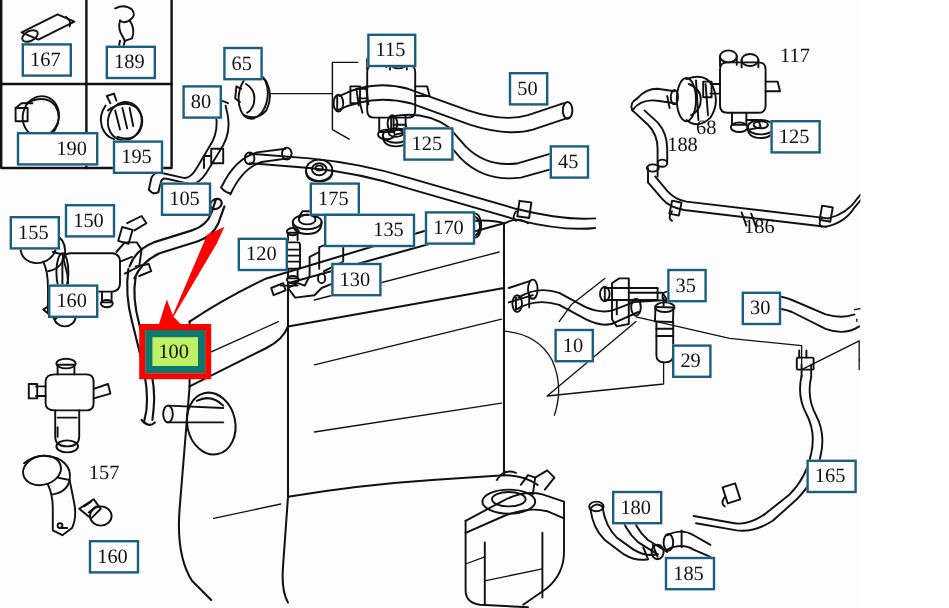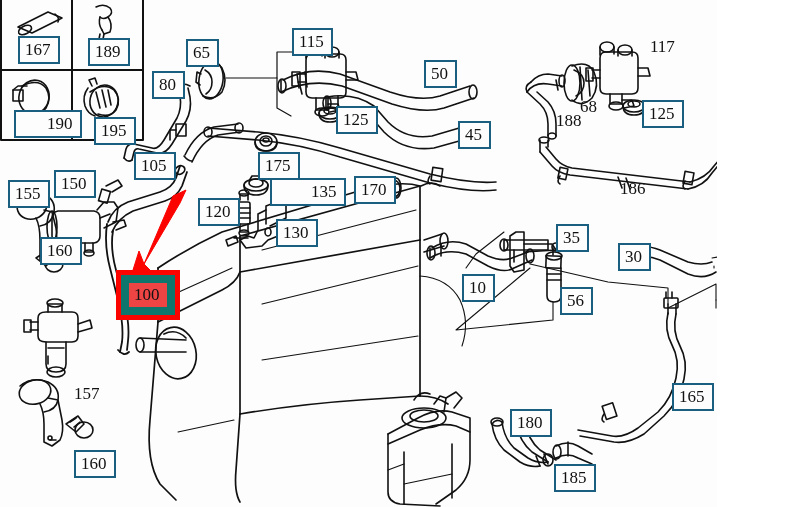--- a/index.html
+++ b/index.html
@@ -31,22 +31,22 @@
   .label.boxed {
     border: 2px solid #1b5f80;
     background: #fdfdfd;
     padding: 3px 7px 4px 5px;
   }
   .label.plain {
     background: transparent;
     padding: 0;
   }
   .label.highlight {
-    border: 8px solid #0f766e;
-    background: #ef4444;
+    border: 6px solid #0f766e;
+    background: #bef264;
     padding: 3px 7px 4px 5px;
     box-shadow: 0 0 0 5px #fb0400;
     z-index: 40;
   }
 </style>
 </head>
 <body>
 
 <div id="page">
 
@@ -438,21 +438,21 @@
     </g>
   </svg>
 
   <div id="labels-layer">
       <div class="label boxed" style="left: 18px; top: 36px;">167</div>
       <div class="label boxed" style="left: 88px; top: 38px;">189</div>
       <div class="label boxed" style="left: 14px; top: 110px; padding-left: 31px;">190</div>
       <div class="label boxed" style="left: 94px; top: 117px;">195</div>
       <div class="label boxed" style="left: 186px; top: 39px;">65</div>
       <div class="label boxed" style="left: 152px; top: 71px;">80</div>
-      <div class="label boxed" style="left: 292px; top: 28px;">115</div>
+      <div class="label boxed" style="left: 306px; top: 28px;">115</div>
       <div class="label boxed" style="left: 424px; top: 60px;">50</div>
       <div class="label boxed" style="left: 458px; top: 121px;">45</div>
       <div class="label boxed" style="left: 336px; top: 106px;">125</div>
       <div class="label plain" style="left: 650px; top: 38px;">117</div>
       <div class="label plain" style="left: 580px; top: 98px;">68</div>
       <div class="label boxed" style="left: 642px; top: 100px;">125</div>
       <div class="label plain" style="left: 514px; top: 112px; margin-left: 42px;">188</div>
       <div class="label plain" style="left: 748px; top: 130px; margin-top: 48px;">187</div>
       <div class="label plain" style="left: 620px; top: 180px;">186</div>
       <div class="label boxed" style="left: 134px; top: 152px;">105</div>
@@ -460,21 +460,21 @@
       <div class="label boxed" style="left: 8px; top: 180px; text-align: center;">155</div>
       <div class="label boxed" style="left: 54px; top: 170px;">150</div>
       <div class="label boxed" style="left: 270px; top: 178px; padding-left: 39px;">135</div>
       <div class="label boxed" style="left: 354px; top: 176px;">170</div>
       <div class="label boxed" style="left: 198px; top: 198px;">120</div>
       <div class="label boxed" style="left: 276px; top: 219px;">130</div>
       <div class="label boxed" style="left: 40px; top: 237px;">160</div>
       <div class="label boxed" style="left: 556px; top: 224px;">35</div>
       <div class="label boxed" style="left: 618px; top: 243px;">30</div>
       <div class="label boxed" style="left: 462px; top: 274px;">10</div>
-      <div class="label boxed" style="left: 560px; top: 287px;">56</div>
+      <div class="label boxed" style="left: 560px; top: 287px;">29</div>
       <div class="label highlight" style="left: 121px; top: 275px;">100</div>
       <div class="label plain" style="left: 74px; top: 385px;">157</div>
       <div class="label boxed" style="left: 672px; top: 383px;">165</div>
       <div class="label boxed" style="left: 510px; top: 409px;">180</div>
       <div class="label boxed" style="left: 74px; top: 450px;">160</div>
       <div class="label boxed" style="left: 554px; top: 464px;">185</div>
     </div>
 
 </div>
 

